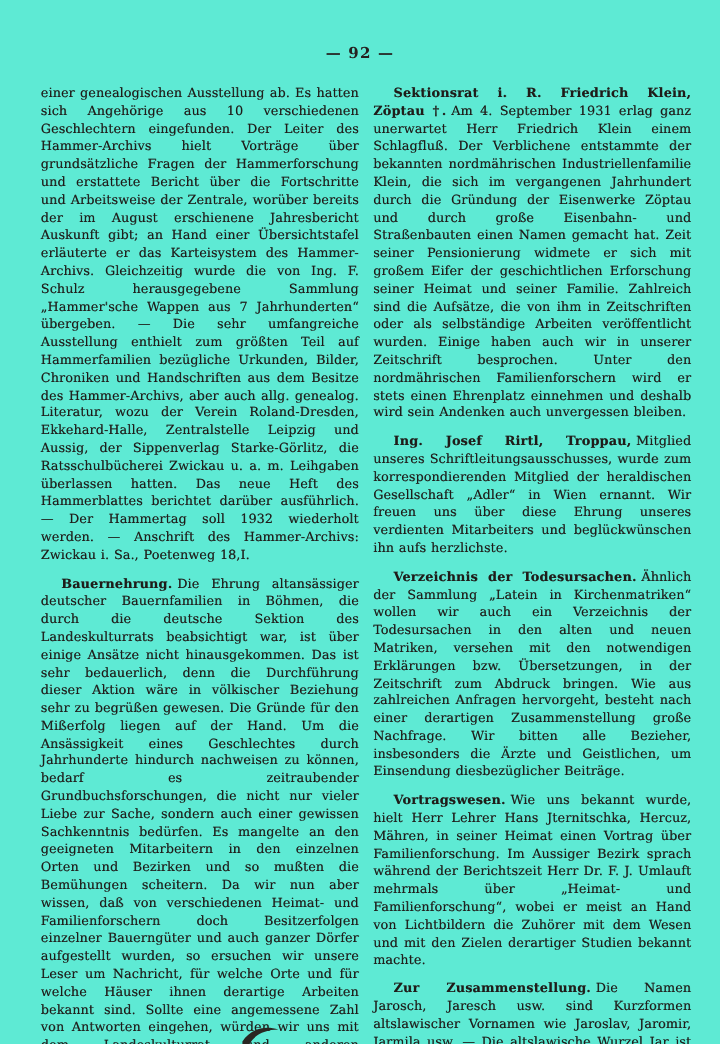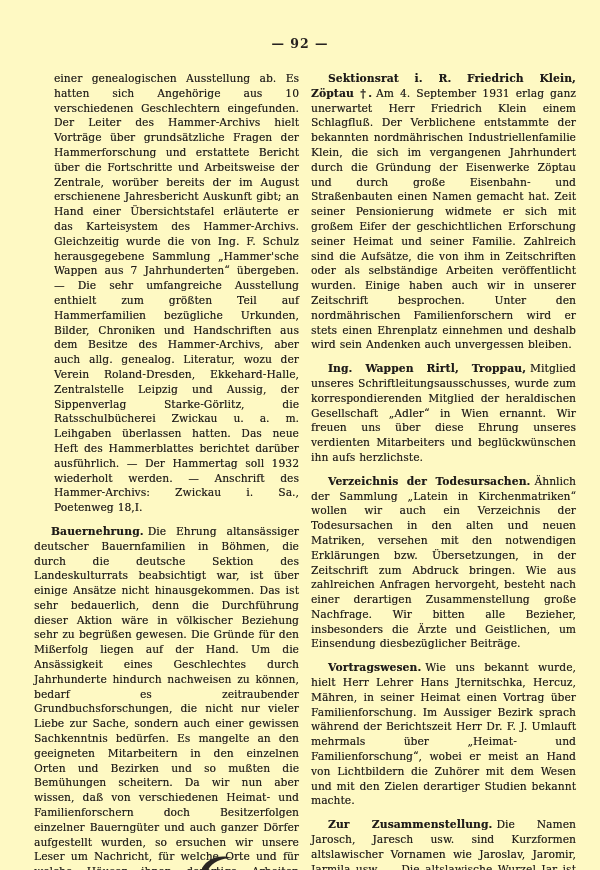--- a/index.html
+++ b/index.html
@@ -5,21 +5,21 @@
   html, body {
     margin: 0;
     padding: 0;
     background: #e9e7e2;
   }
   .sheet {
     position: relative;
     width: 600px;
     height: 870px;
     margin: 0 auto;
-    background: #fef9c3;
+    background: #5eead4;
     color: #1f1c19;
     font-family: "DejaVu Serif", "Liberation Serif", serif;
     overflow: hidden;
     box-sizing: border-box;
   }
   .page-number {
     text-align: center;
     padding-top: 36px;
     font-size: 12.5px;
     font-weight: bold;
@@ -43,21 +43,20 @@
     text-align: justify;
     text-indent: 1.6em;
     word-spacing: 0.5px;
     letter-spacing: 0.1px;
     
     text-shadow: 0.25px 0 0 rgba(31,28,25,0.55);
     hyphens: auto;
   }
   p.para.no-indent {
     text-indent: 0;
-    margin-left: 20px;
   }
   .lead {
     font-weight: bold;
     margin-right: 4px;
     letter-spacing: 0.2px;
   }
   .ink-mark {
     position: absolute;
     left: 200px;
     top: 852px;
@@ -81,21 +80,21 @@
       <p class="para no-indent"><span>einer genealogischen Ausstellung ab. Es hatten sich Angehörige aus 10 verschiedenen Geschlechtern eingefunden. Der Leiter des Hammer-Archivs hielt Vorträge über grundsätzliche Fragen der Hammerforschung und erstattete Bericht über die Fortschritte und Arbeitsweise der Zentrale, worüber bereits der im August erschienene Jahresbericht Auskunft gibt; an Hand einer Übersichtstafel erläuterte er das Karteisystem des Hammer-Archivs. Gleichzeitig wurde die von Ing. F. Schulz herausgegebene Sammlung „Hammer'sche Wappen aus 7 Jahrhunderten“ übergeben. — Die sehr umfangreiche Ausstellung enthielt zum größten Teil auf Hammerfamilien bezügliche Urkunden, Bilder, Chroniken und Handschriften aus dem Besitze des Hammer-Archivs, aber auch allg. genealog. Literatur, wozu der Verein Roland-Dresden, Ekkehard-Halle, Zentralstelle Leipzig und Aussig, der Sippenverlag Starke-Görlitz, die Ratsschulbücherei Zwickau u. a. m. Leihgaben überlassen hatten. Das neue Heft des Hammerblattes berichtet darüber ausführlich. — Der Hammertag soll 1932 wiederholt werden. — Anschrift des Hammer-Archivs: Zwickau i. Sa., Poetenweg 18,I.</span></p>
 
       <p class="para"><span class="lead">Bauernehrung.</span><span>Die Ehrung altansässiger deutscher Bauernfamilien in Böhmen, die durch die deutsche Sektion des Landeskulturrats beabsichtigt war, ist über einige Ansätze nicht hinausgekommen. Das ist sehr bedauerlich, denn die Durchführung dieser Aktion wäre in völkischer Beziehung sehr zu begrüßen gewesen. Die Gründe für den Mißerfolg liegen auf der Hand. Um die Ansässigkeit eines Geschlechtes durch Jahrhunderte hindurch nachweisen zu können, bedarf es zeitraubender Grundbuchsforschungen, die nicht nur vieler Liebe zur Sache, sondern auch einer gewissen Sachkenntnis bedürfen. Es mangelte an den geeigneten Mitarbeitern in den einzelnen Orten und Bezirken und so mußten die Bemühungen scheitern. Da wir nun aber wissen, daß von verschiedenen Heimat- und Familienforschern doch Besitzerfolgen einzelner Bauerngüter und auch ganzer Dörfer aufgestellt wurden, so ersuchen wir unsere Leser um Nachricht, für welche Orte und für welche Häuser ihnen derartige Arbeiten bekannt sind. Sollte eine angemessene Zahl von Antworten eingehen, würden wir uns mit dem Landeskulturrat und anderen landwirtschaftlichen Organisationen ins Einvernehmen setzen, um die Aktion ins Rollen zu bringen. Wäre einmal der Anfang gemacht, so würde eine günstige Weiterentwicklung wohl eher möglich sein.</span></p>
 
     </div>
 
     <div class="col">
 
       <p class="para"><span class="lead">Sektionsrat i. R. Friedrich Klein, Zöptau †.</span><span>Am 4. September 1931 erlag ganz unerwartet Herr Friedrich Klein einem Schlagfluß. Der Verblichene entstammte der bekannten nordmährischen Industriellenfamilie Klein, die sich im vergangenen Jahrhundert durch die Gründung der Eisenwerke Zöptau und durch große Eisenbahn- und Straßenbauten einen Namen gemacht hat. Zeit seiner Pensionierung widmete er sich mit großem Eifer der geschichtlichen Erforschung seiner Heimat und seiner Familie. Zahlreich sind die Aufsätze, die von ihm in Zeitschriften oder als selbständige Arbeiten veröffentlicht wurden. Einige haben auch wir in unserer Zeitschrift besprochen. Unter den nordmährischen Familienforschern wird er stets einen Ehrenplatz einnehmen und deshalb wird sein Andenken auch unvergessen bleiben.</span></p>
 
-      <p class="para"><span class="lead">Ing. Wappen Rirtl, Troppau,</span><span>Mitglied unseres Schriftleitungsausschusses, wurde zum korrespondierenden Mitglied der heraldischen Gesellschaft „Adler“ in Wien ernannt. Wir freuen uns über diese Ehrung unseres verdienten Mitarbeiters und beglückwünschen ihn aufs herzlichste.</span></p>
+      <p class="para"><span class="lead">Ing. Josef Rirtl, Troppau,</span><span>Mitglied unseres Schriftleitungsausschusses, wurde zum korrespondierenden Mitglied der heraldischen Gesellschaft „Adler“ in Wien ernannt. Wir freuen uns über diese Ehrung unseres verdienten Mitarbeiters und beglückwünschen ihn aufs herzlichste.</span></p>
 
       <p class="para"><span class="lead">Verzeichnis der Todesursachen.</span><span>Ähnlich der Sammlung „Latein in Kirchenmatriken“ wollen wir auch ein Verzeichnis der Todesursachen in den alten und neuen Matriken, versehen mit den notwendigen Erklärungen bzw. Übersetzungen, in der Zeitschrift zum Abdruck bringen. Wie aus zahlreichen Anfragen hervorgeht, besteht nach einer derartigen Zusammenstellung große Nachfrage. Wir bitten alle Bezieher, insbesonders die Ärzte und Geistlichen, um Einsendung diesbezüglicher Beiträge.</span></p>
 
       <p class="para"><span class="lead">Vortragswesen.</span><span>Wie uns bekannt wurde, hielt Herr Lehrer Hans Jternitschka, Hercuz, Mähren, in seiner Heimat einen Vortrag über Familienforschung. Im Aussiger Bezirk sprach während der Berichtszeit Herr Dr. F. J. Umlauft mehrmals über „Heimat- und Familienforschung“, wobei er meist an Hand von Lichtbildern die Zuhörer mit dem Wesen und mit den Zielen derartiger Studien bekannt machte.</span></p>
 
       <p class="para"><span class="lead">Zur Zusammenstellung.</span><span>Die Namen Jarosch, Jaresch usw. sind Kurzformen altslawischer Vornamen wie Jaroslav, Jaromir, Jarmila usw. — Die altslawische Wurzel Jar ist urverwandt mit altgermanischem Gar (Gari = Ger). — Daher entspricht seiner Bedeutung nach ein slawischer Jaroslav einem deutschen Germar, ein slawischer Jaro-</span></p>
 
     </div>
 
   </div>

